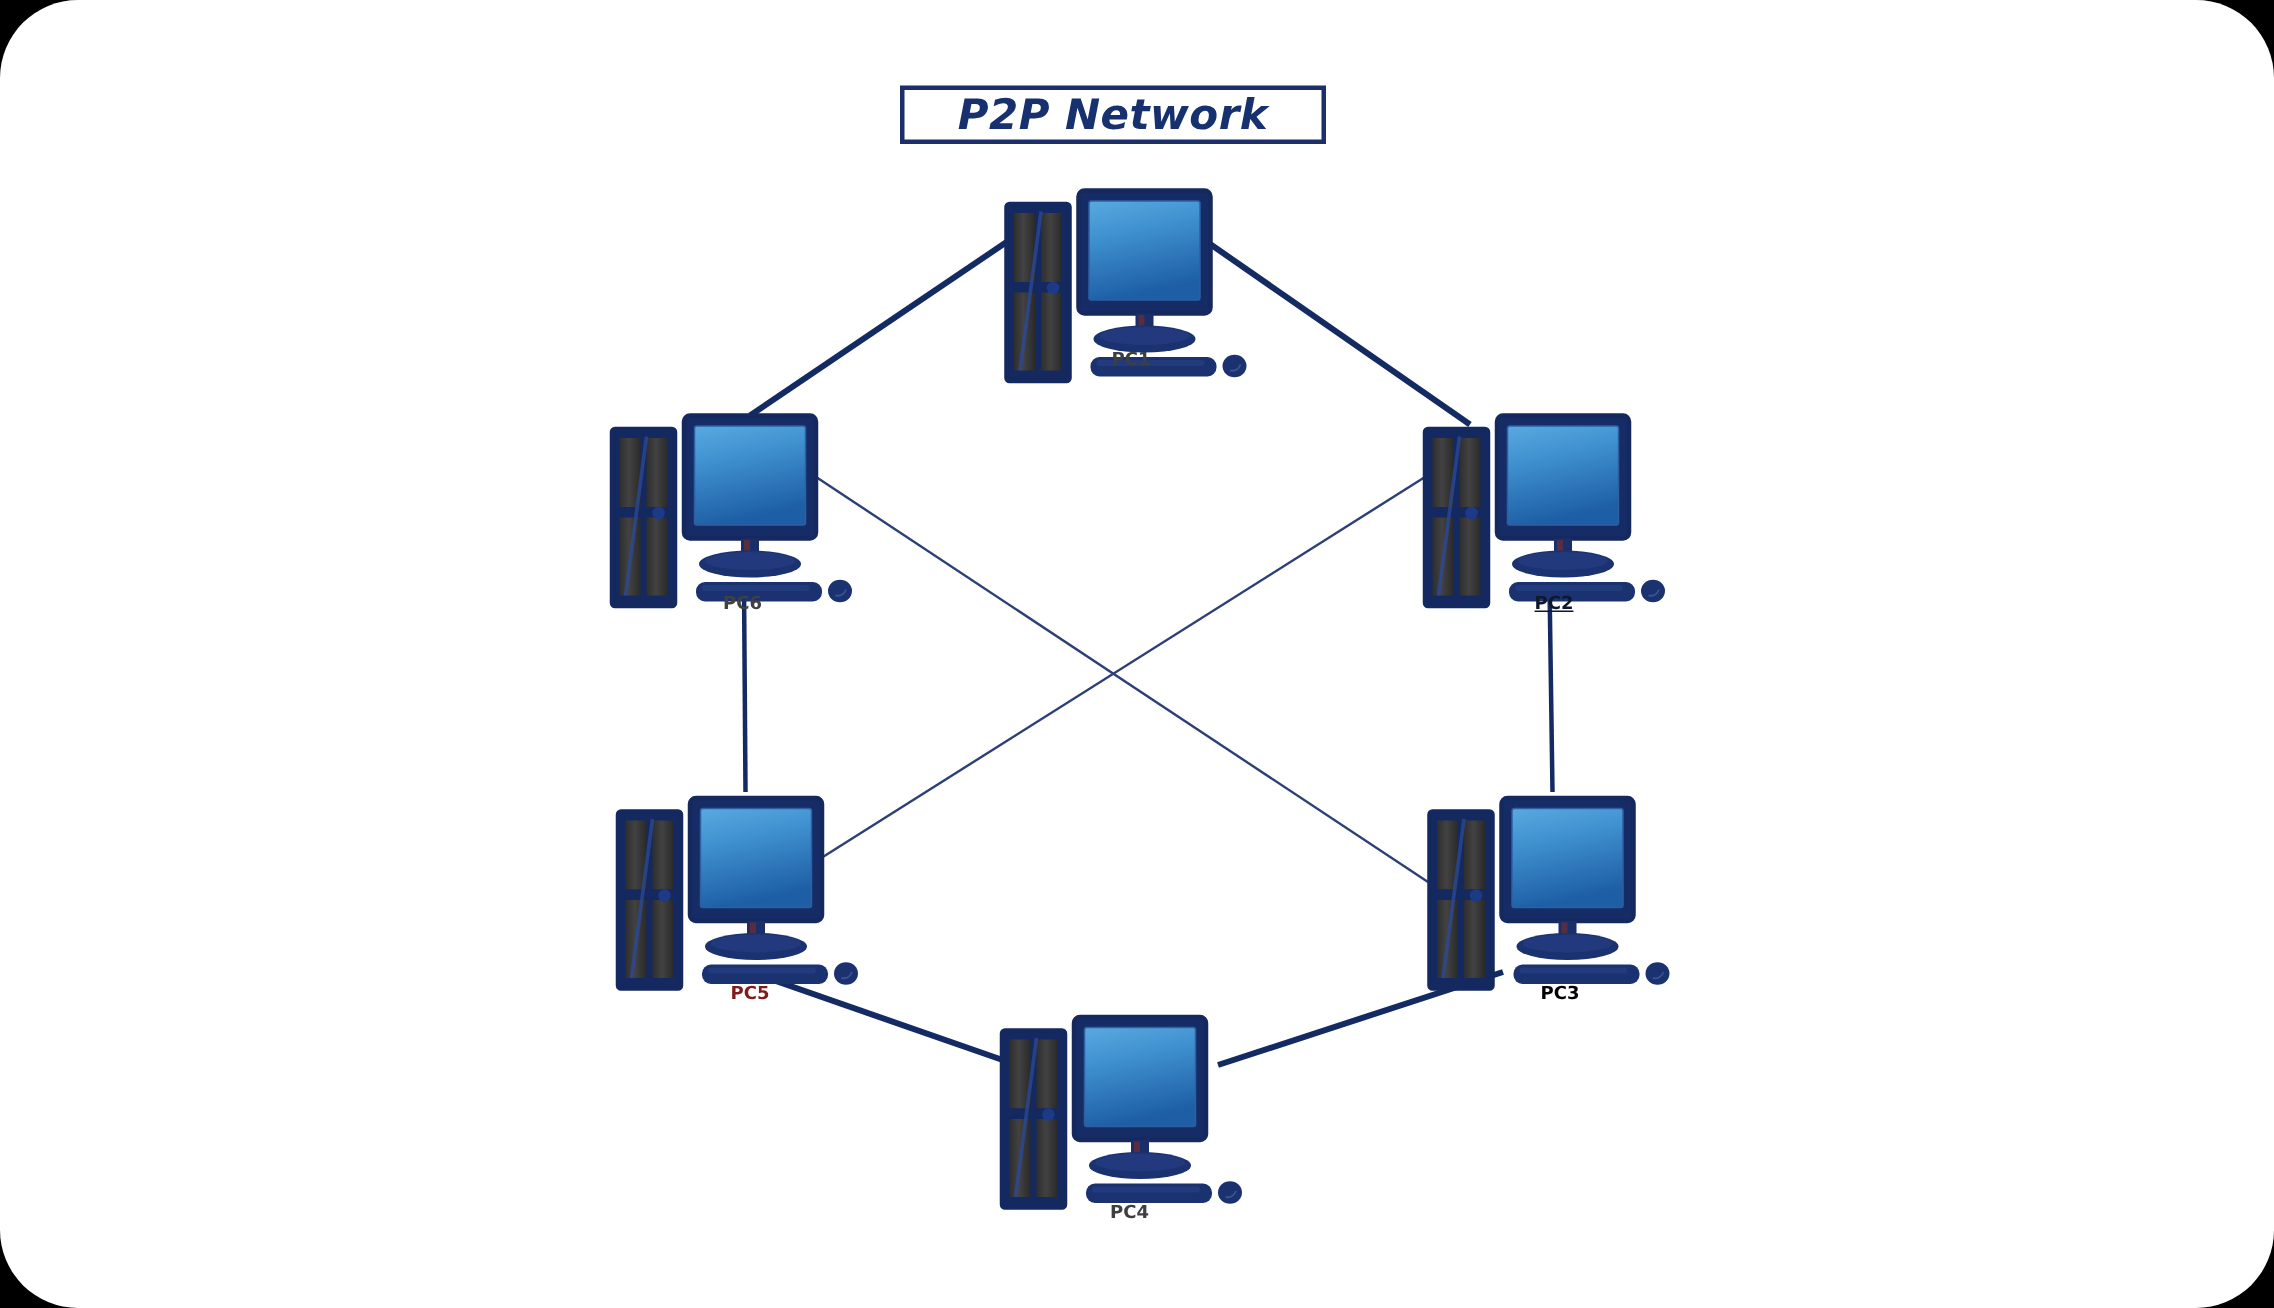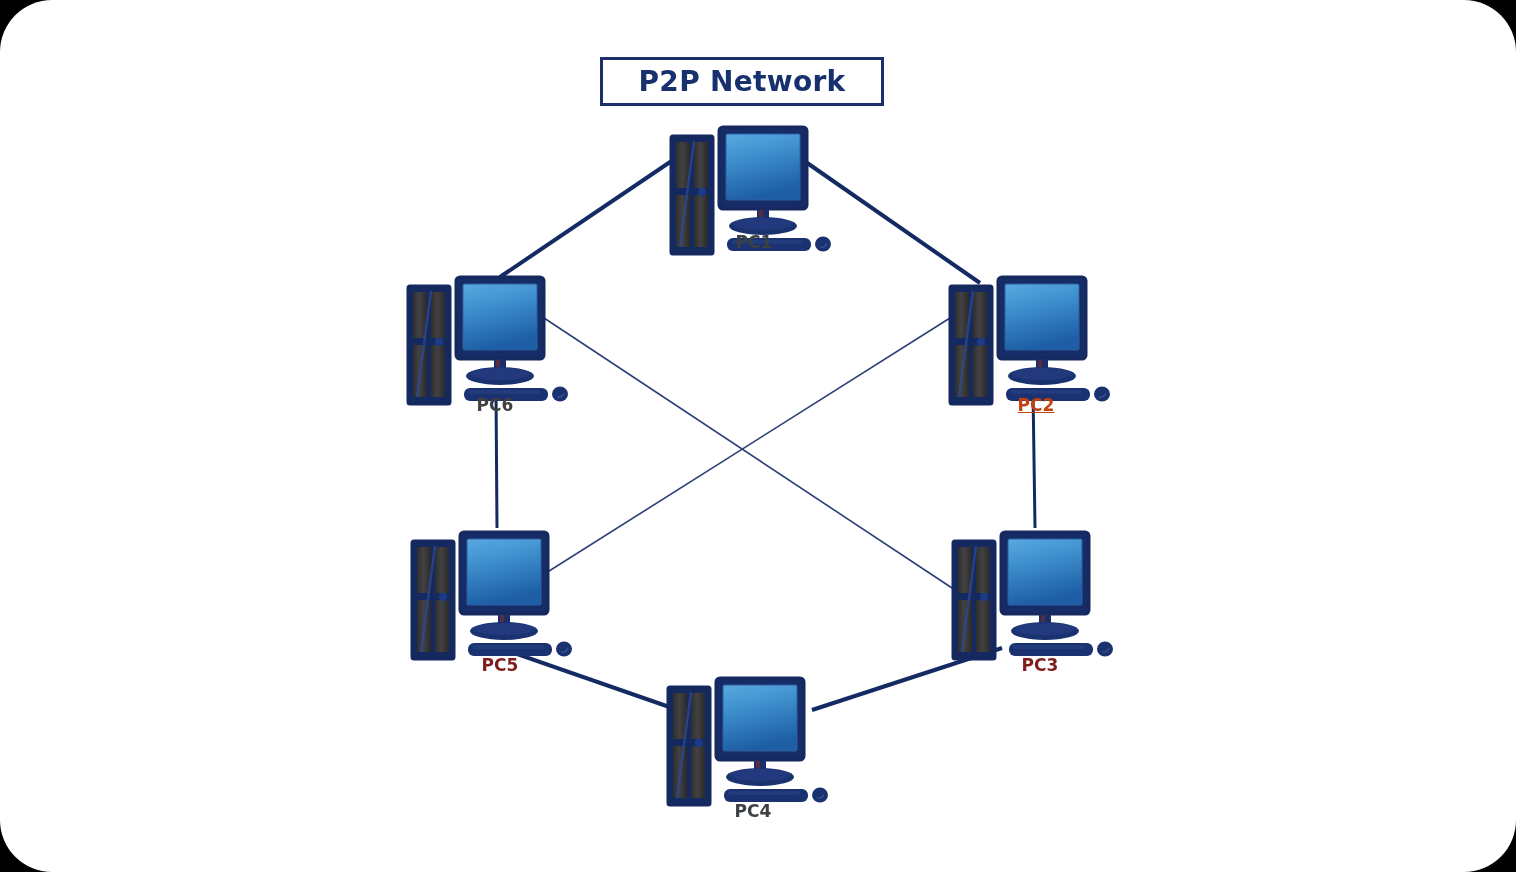--- a/index.html
+++ b/index.html
@@ -47,21 +47,21 @@
     font-family: "DejaVu Sans", sans-serif;
     font-size: 28px;
     font-weight: bold;
     color: #17306e;
     letter-spacing: 0.3px;
     white-space: nowrap;
   }
   .node-label {
     position: absolute;
     font-family: "DejaVu Sans", sans-serif;
-    font-size: 17px;
+    font-size: 12px;
     font-weight: bold;
     color: #3d4042;
     text-align: center;
     white-space: nowrap;
     transform: translateX(-50%);
   }
 </style>
 </head>
 <body style="background: rgb(0, 0, 0);">
 
@@ -138,26 +138,26 @@
         </g>
         <g transform="translate(412,532) scale(1)">
           <use href="#pc-symbol"></use>
         </g>
         <g transform="translate(408,277) scale(1)">
           <use href="#pc-symbol"></use>
         </g>
       </g>
   </svg>
 
-  <div class="title-box" style="left: 600px; top: 57px; width: 284px; height: 49px; border-color: rgb(27, 47, 107);">
+  <div class="title-box" style="left: 600px; top: 57px; width: 284px; height: 39px; border-color: rgb(27, 47, 107); font-style: italic;">
     <span class="title-text" style="color: rgb(23, 48, 110);">P2P Network</span>
   </div>
 
   <div id="labels-layer">
       <div class="node-label" style="left: 754px; top: 232px; color: rgb(61, 64, 66);">PC1</div>
-      <div class="node-label" style="left: 1036px; top: 395px; color: #c2410c; text-decoration: underline;">PC2</div>
-      <div class="node-label" style="left: 1040px; top: 655px; color: #7f1d1d;">PC3</div>
+      <div class="node-label" style="left: 1036px; top: 395px; color: #0f172a; text-decoration: underline;">PC2</div>
+      <div class="node-label" style="left: 1040px; top: 655px; color: #000000;">PC3</div>
       <div class="node-label" style="left: 753px; top: 791px; color: rgb(61, 64, 66); margin-top: 10px;">PC4</div>
       <div class="node-label" style="left: 500px; top: 655px; color: #7f1d1d;">PC5</div>
       <div class="node-label" style="left: 495px; top: 395px; color: #404040;">PC6</div>
     </div>
 
 </div>
 
 </body></html>

